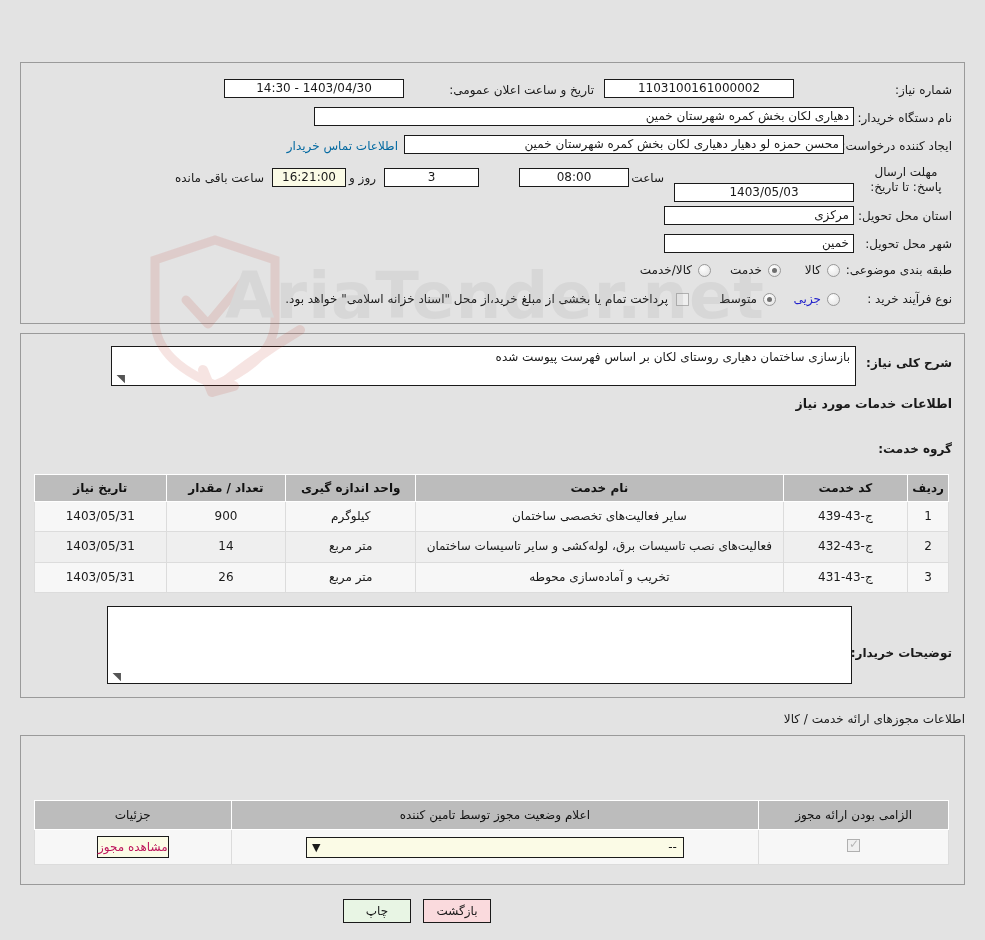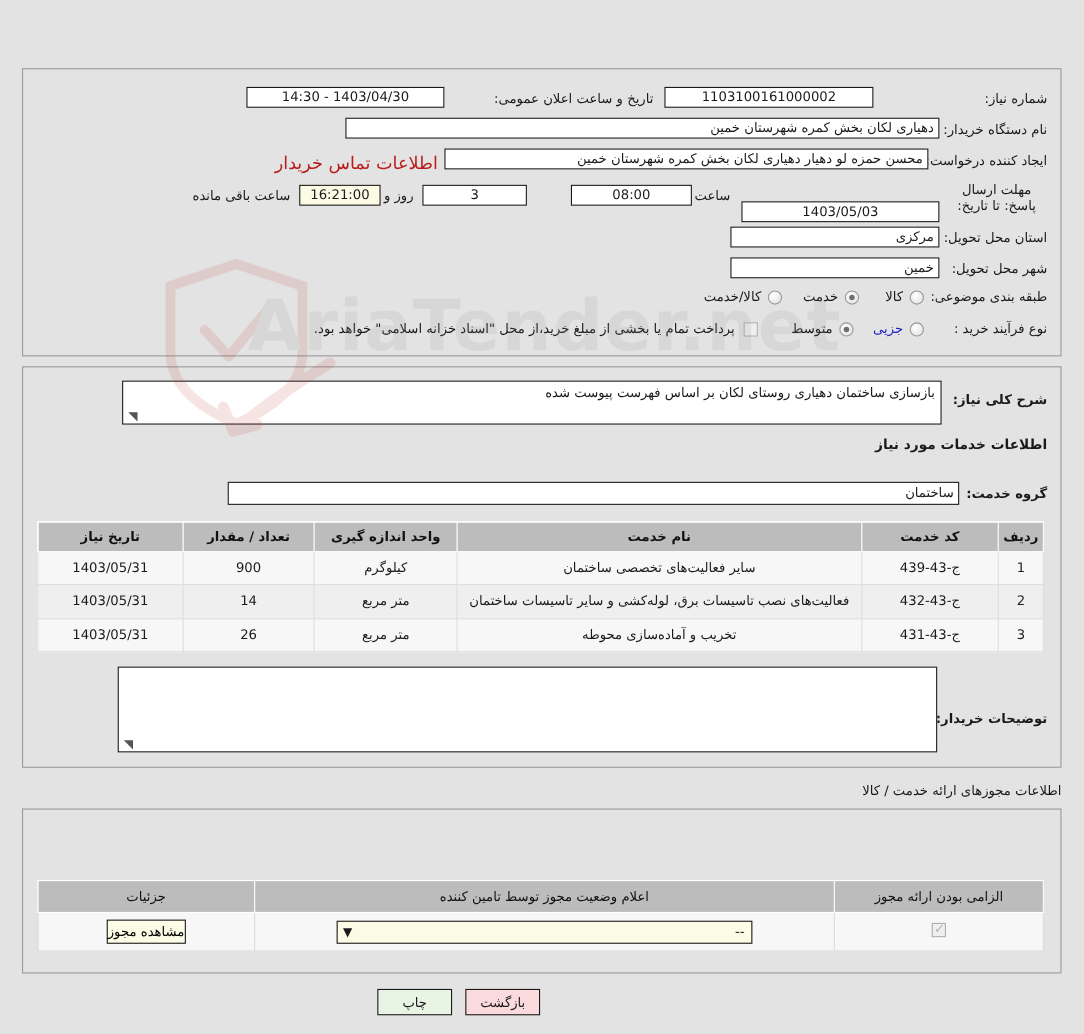--- a/index.html
+++ b/index.html
@@ -77,22 +77,22 @@
     padding: 0 4px;
     white-space: nowrap;
     overflow: hidden;
     text-align: center;
     color: #1a1a1a;
   }
   .fld.rt { text-align: right; }
   .fld.cream { background: #fbfbe6; }
   .linktext {
     position: absolute;
-    color: #b91c1c;
-    font-size: 16px;
+    color: #0369a1;
+    font-size: 12px;
     white-space: nowrap;
     cursor: pointer;
   }
 
   
   .radio {
     position: absolute;
     width: 13px; height: 13px;
     border-radius: 50%;
     border: 1px solid #999;
@@ -215,21 +215,21 @@
     left: 5px; top: 0;
     font-size: 11px;
     color: #1a1a1a;
   }
   .minibtn {
     display: inline-block;
     background: #fbfbe6;
     border: 1px solid #1a1a1a;
     padding: 3px 0;
     font-size: 12px;
-    color: #000000;
+    color: #be185d;
     cursor: pointer;
   }
 
   
   .section-note {
     position: absolute;
     font-size: 12px;
     color: #1a1a1a;
     white-space: nowrap;
   }
@@ -314,21 +314,20 @@
 
     <span class="lbl bold" style="right:12px; top:22px;">شرح کلی نیاز:</span>
     <div class="ta" style="right:108px; top:12px; width:745px; height:40px;">
       <span>بازسازی ساختمان دهیاری روستای لکان بر اساس فهرست پیوست شده</span>
       <span class="grip">◥</span>
     </div>
 
     <span class="lbl bold" style="right:12px; top:62px; font-size:12.5px;">اطلاعات خدمات مورد نیاز</span>
 
     <span class="lbl bold" style="right:12px; top:108px;">گروه خدمت:</span>
-    <div class="fld rt" style="right:92px; top:104px; width:665px; height:21px; line-height:19px;">ساختمان</div>
 
     <table class="grid" id="services-grid" style="right:15px; top:140px; width:915px;">
       <colgroup>
         <col style="width:38px">
         <col style="width:125px">
         <col style="width:370px">
         <col style="width:130px">
         <col style="width:120px">
         <col style="width:132px">
       </colgroup>

